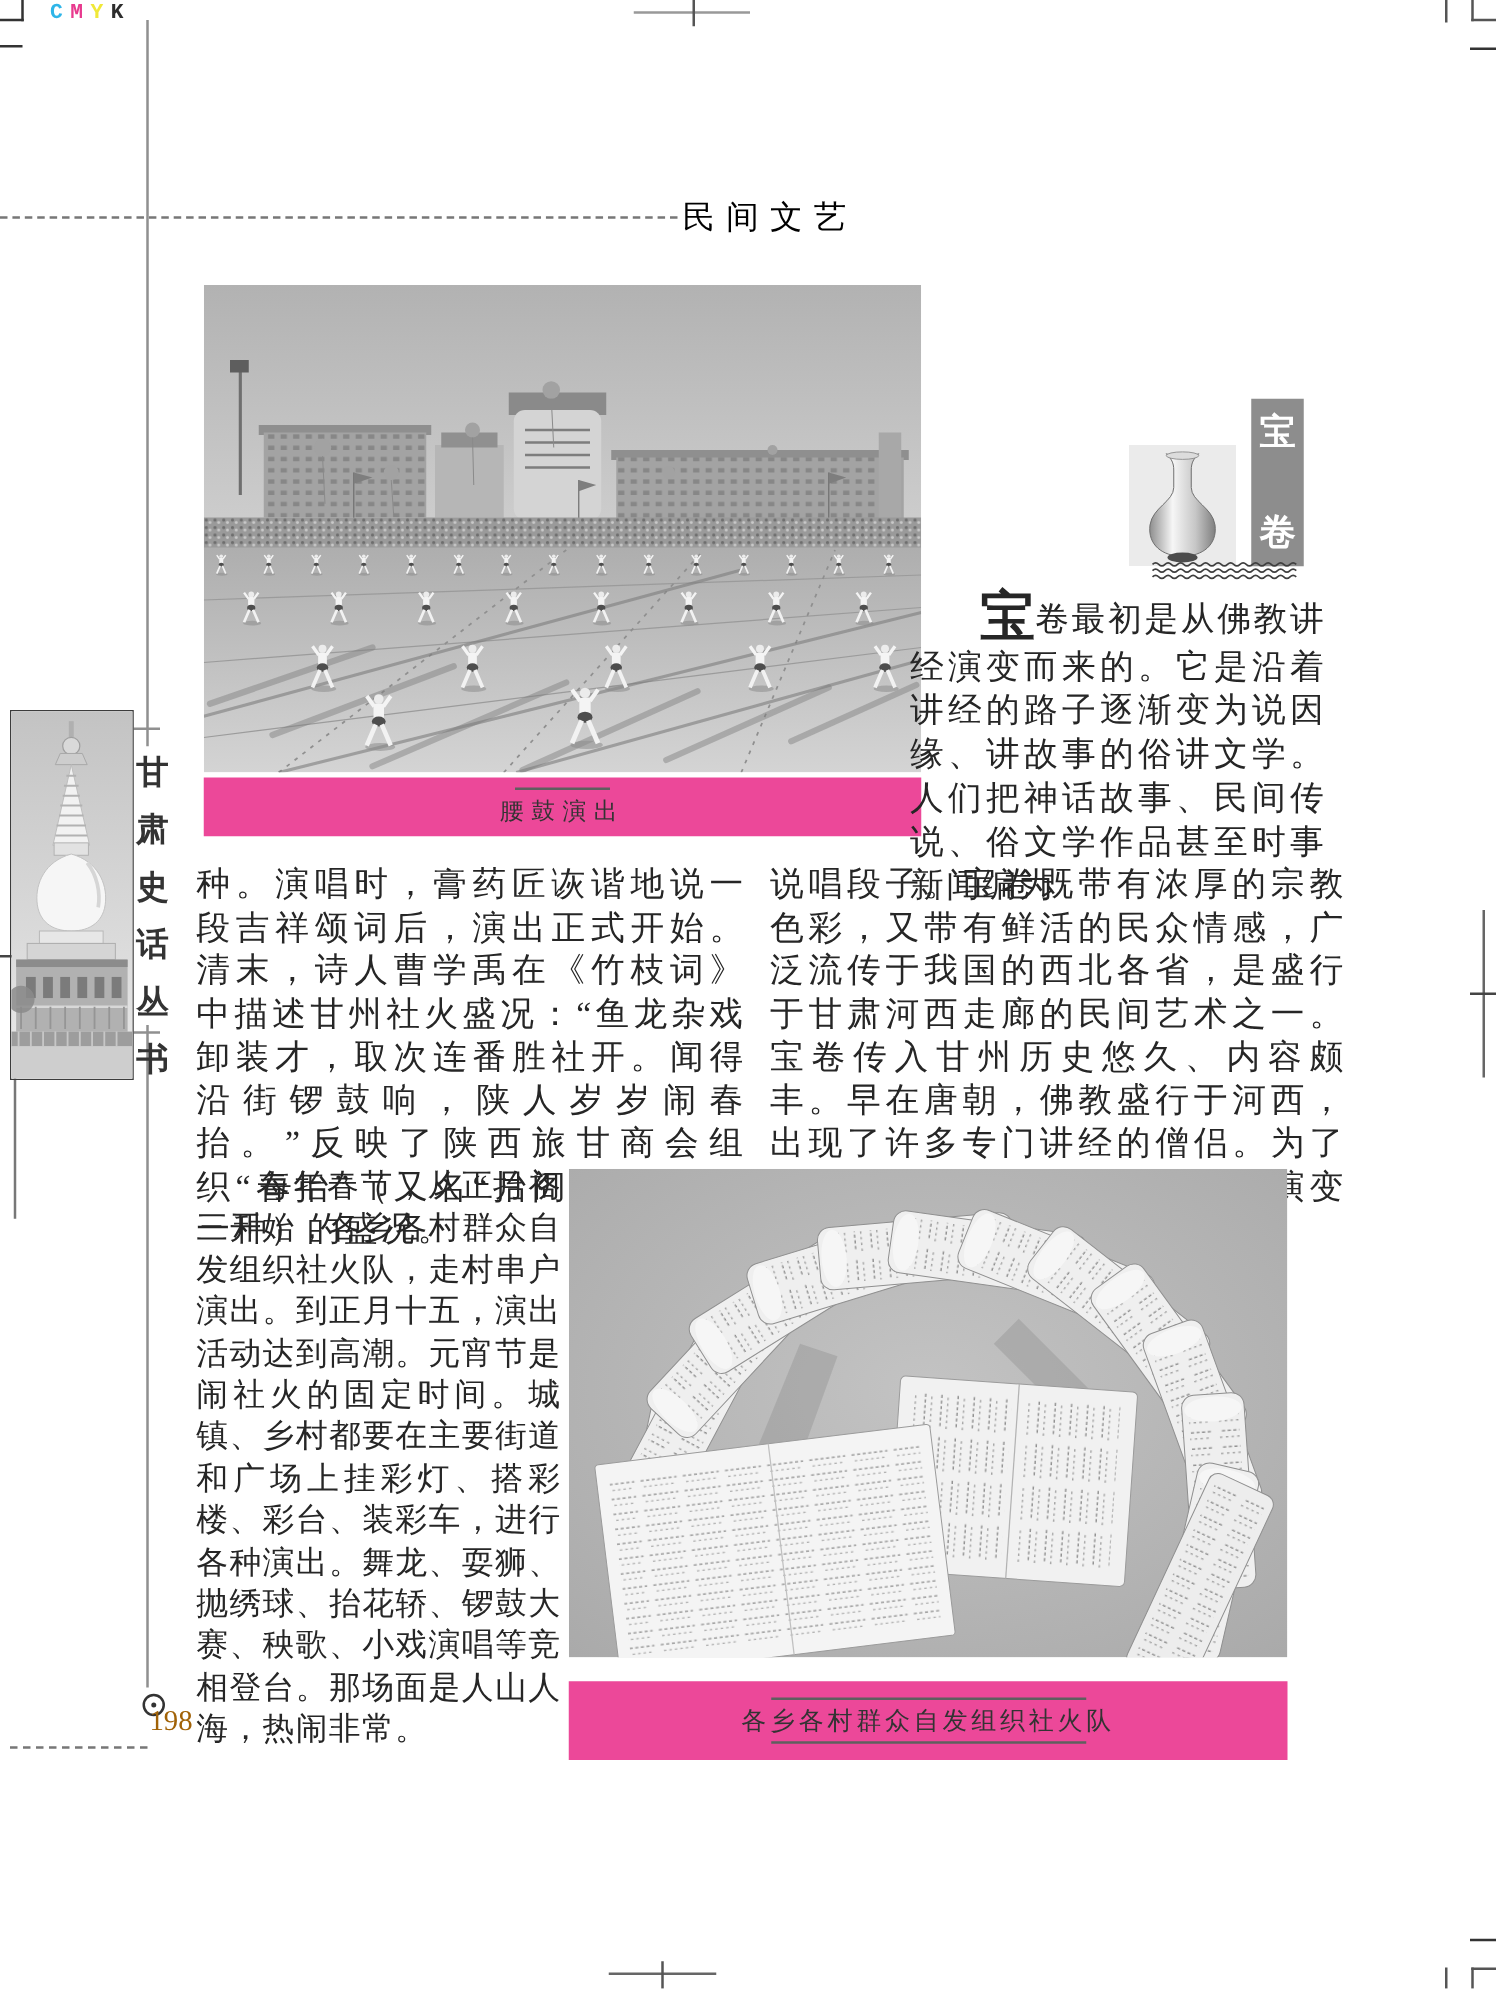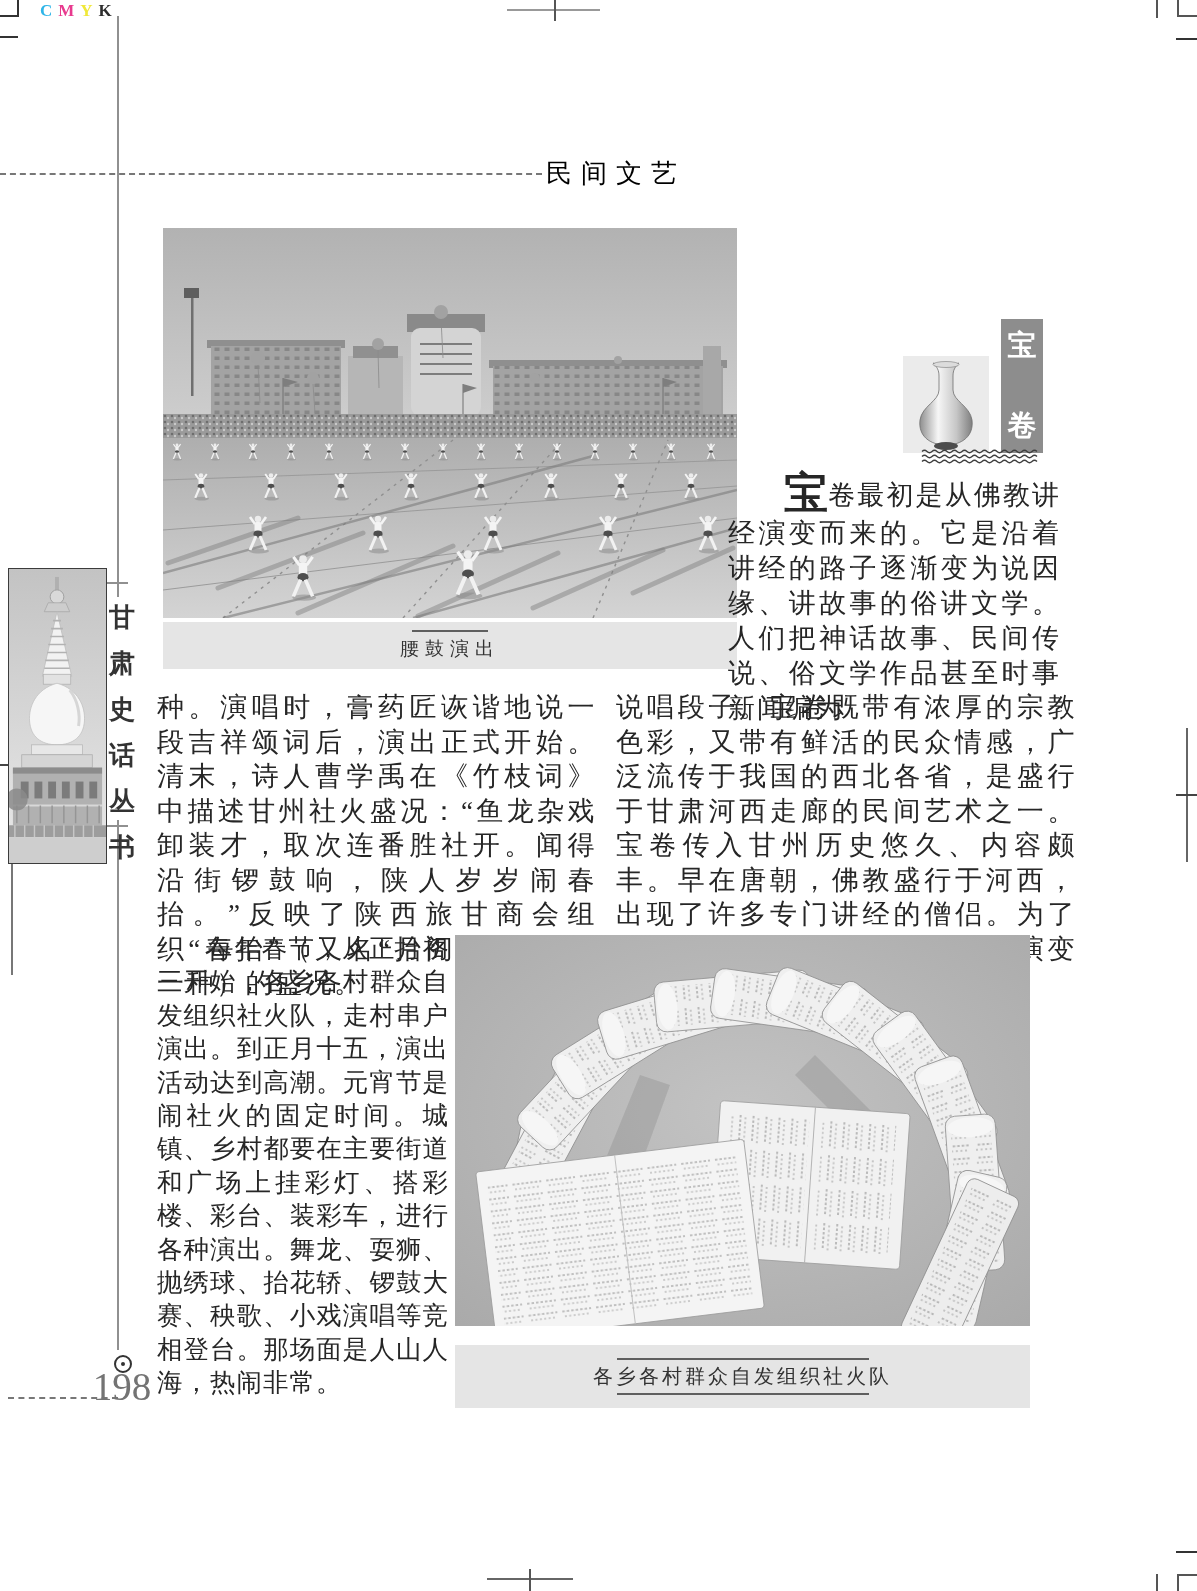--- a/index.html
+++ b/index.html
@@ -25,21 +25,21 @@
   .m-rc-h{left:1176px;top:794px;width:21px;height:2px;background:#444}
   .m-lc-v{left:11px;top:750px;width:2px;height:225px;background:#777}
   .m-lc-h{left:0;top:764px;width:57px;height:2px;background:#444}
   .m-bc-h{left:487px;top:1578px;width:86px;height:2px;background:#666}
   .m-bc-v{left:529px;top:1569px;width:2px;height:22px;background:#555}
   .m-br-v{left:1156px;top:1574px;width:2px;height:17px;background:#555}
   .m-br-bracket{left:1177px;top:1574px;width:20px;height:17px;border-left:2px solid #555;border-top:2px solid #555}
   .m-br-line{left:1176px;top:1551px;width:21px;height:2px;background:#333}
   .m-bl-dash{left:8px;top:1397px;width:110px;border-top:2px dashed #777}
 
-  .cmyk{position:absolute;left:40px;top:1px;font-family:Liberation Serif, serif;font-weight:bold;font-size:17px}
+  .cmyk{position:absolute;left:40px;top:1px;font-family:Liberation Mono, monospace;font-weight:bold;font-size:17px}
   .cmyk span{margin-right:6px}
   .c{color:#2fb5e8}.m{color:#e83a8e}.y{color:#f0e838}.k{color:#2d2d2d}
 
   
   .header-title{position:absolute;left:546px;top:156px;font-size:26px;letter-spacing:9px;color:#000000}
 
   
   .series{position:absolute;left:106px;top:600px;width:32px;display:flex;flex-direction:column;align-items:center;gap:11px;font-size:26px;font-weight:bold;color:#333}
   .ph-pagoda{left:8px;top:568px;width:99px;height:296px;border:1px solid #3c3c3c}
 
@@ -48,41 +48,41 @@
   .photo svg{display:block;width:100%;height:100%}
   .ph-top{left:163px;top:228px;width:574px;height:390px}
   .ph-bottom{left:455px;top:935px;width:575px;height:391px}
   .ph-vase{left:903px;top:356px;width:86px;height:97px}
   .waves{position:absolute;left:921px;top:449px;width:121px;height:16px}
 
   
   .banner{position:absolute;left:1001px;top:319px;width:42px;height:134px;background:#8d8d8d;display:flex;flex-direction:column;align-items:center;justify-content:space-between;padding:7px 0;color:#fff;font-size:29px;font-weight:bold}
 
   
-  .caption{position:absolute;background:#e5e5e5;display:flex;flex-direction:column;align-items:center;justify-content:center}
+  .caption{position:absolute;background:#ec4899;display:flex;flex-direction:column;align-items:center;justify-content:center}
   .cap-top{left:163px;top:622px;width:574px;height:47px}
   .cap-bottom{left:455px;top:1345px;width:575px;height:63px}
   .cap-rule{border-top:2px solid #5f5f5f}
   .cap-top .cap-rule{width:76px;margin-bottom:4px}
   .cap-bottom .cap-rule{width:252px;margin:3px 0}
   .cap-text{font-size:19px;letter-spacing:6px;color:#333}
   .cap-bottom .cap-text{font-size:20px;letter-spacing:3px}
 
   
   .para{position:absolute;text-align:justify;color:#262626}
   .p-right1{left:728px;top:472px;width:333px;font-size:27px;line-height:35px;letter-spacing:2px;text-indent:56px}
   .bigchar{font-size:44px;line-height:1;vertical-align:-4px;letter-spacing:0;font-weight:bold}
   .p-right2{left:616px;top:690px;width:461px;font-size:27px;line-height:34.5px;letter-spacing:2.5px}
   .p-left1{left:157px;top:690px;width:440px;font-size:27px;line-height:34.5px;letter-spacing:2.5px}
   .p-left2{left:157px;top:932px;width:292px;font-size:25.5px;line-height:33.4px;letter-spacing:1px;text-indent:2em}
 
   
   .foot-circle{position:absolute;left:114px;top:1355px;width:18px;height:18px;border:2px solid #333;border-radius:50%;display:flex;align-items:center;justify-content:center}
   .foot-dot{width:4px;height:4px;background:#333;border-radius:50%}
-  .page-num{position:absolute;left:90px;top:1364px;width:64px;text-align:center;font-size:39px;color:#737373}
+  .page-num{position:absolute;left:90px;top:1364px;width:64px;text-align:right;font-size:23px;color:#a16207}
 </style>
 </head>
 <body>
 
 <div class="page">
 
   <div>
     <div class="mk m-tl-bracket"></div>
     <div class="mk m-tl-line"></div>
     <div class="cmyk">

